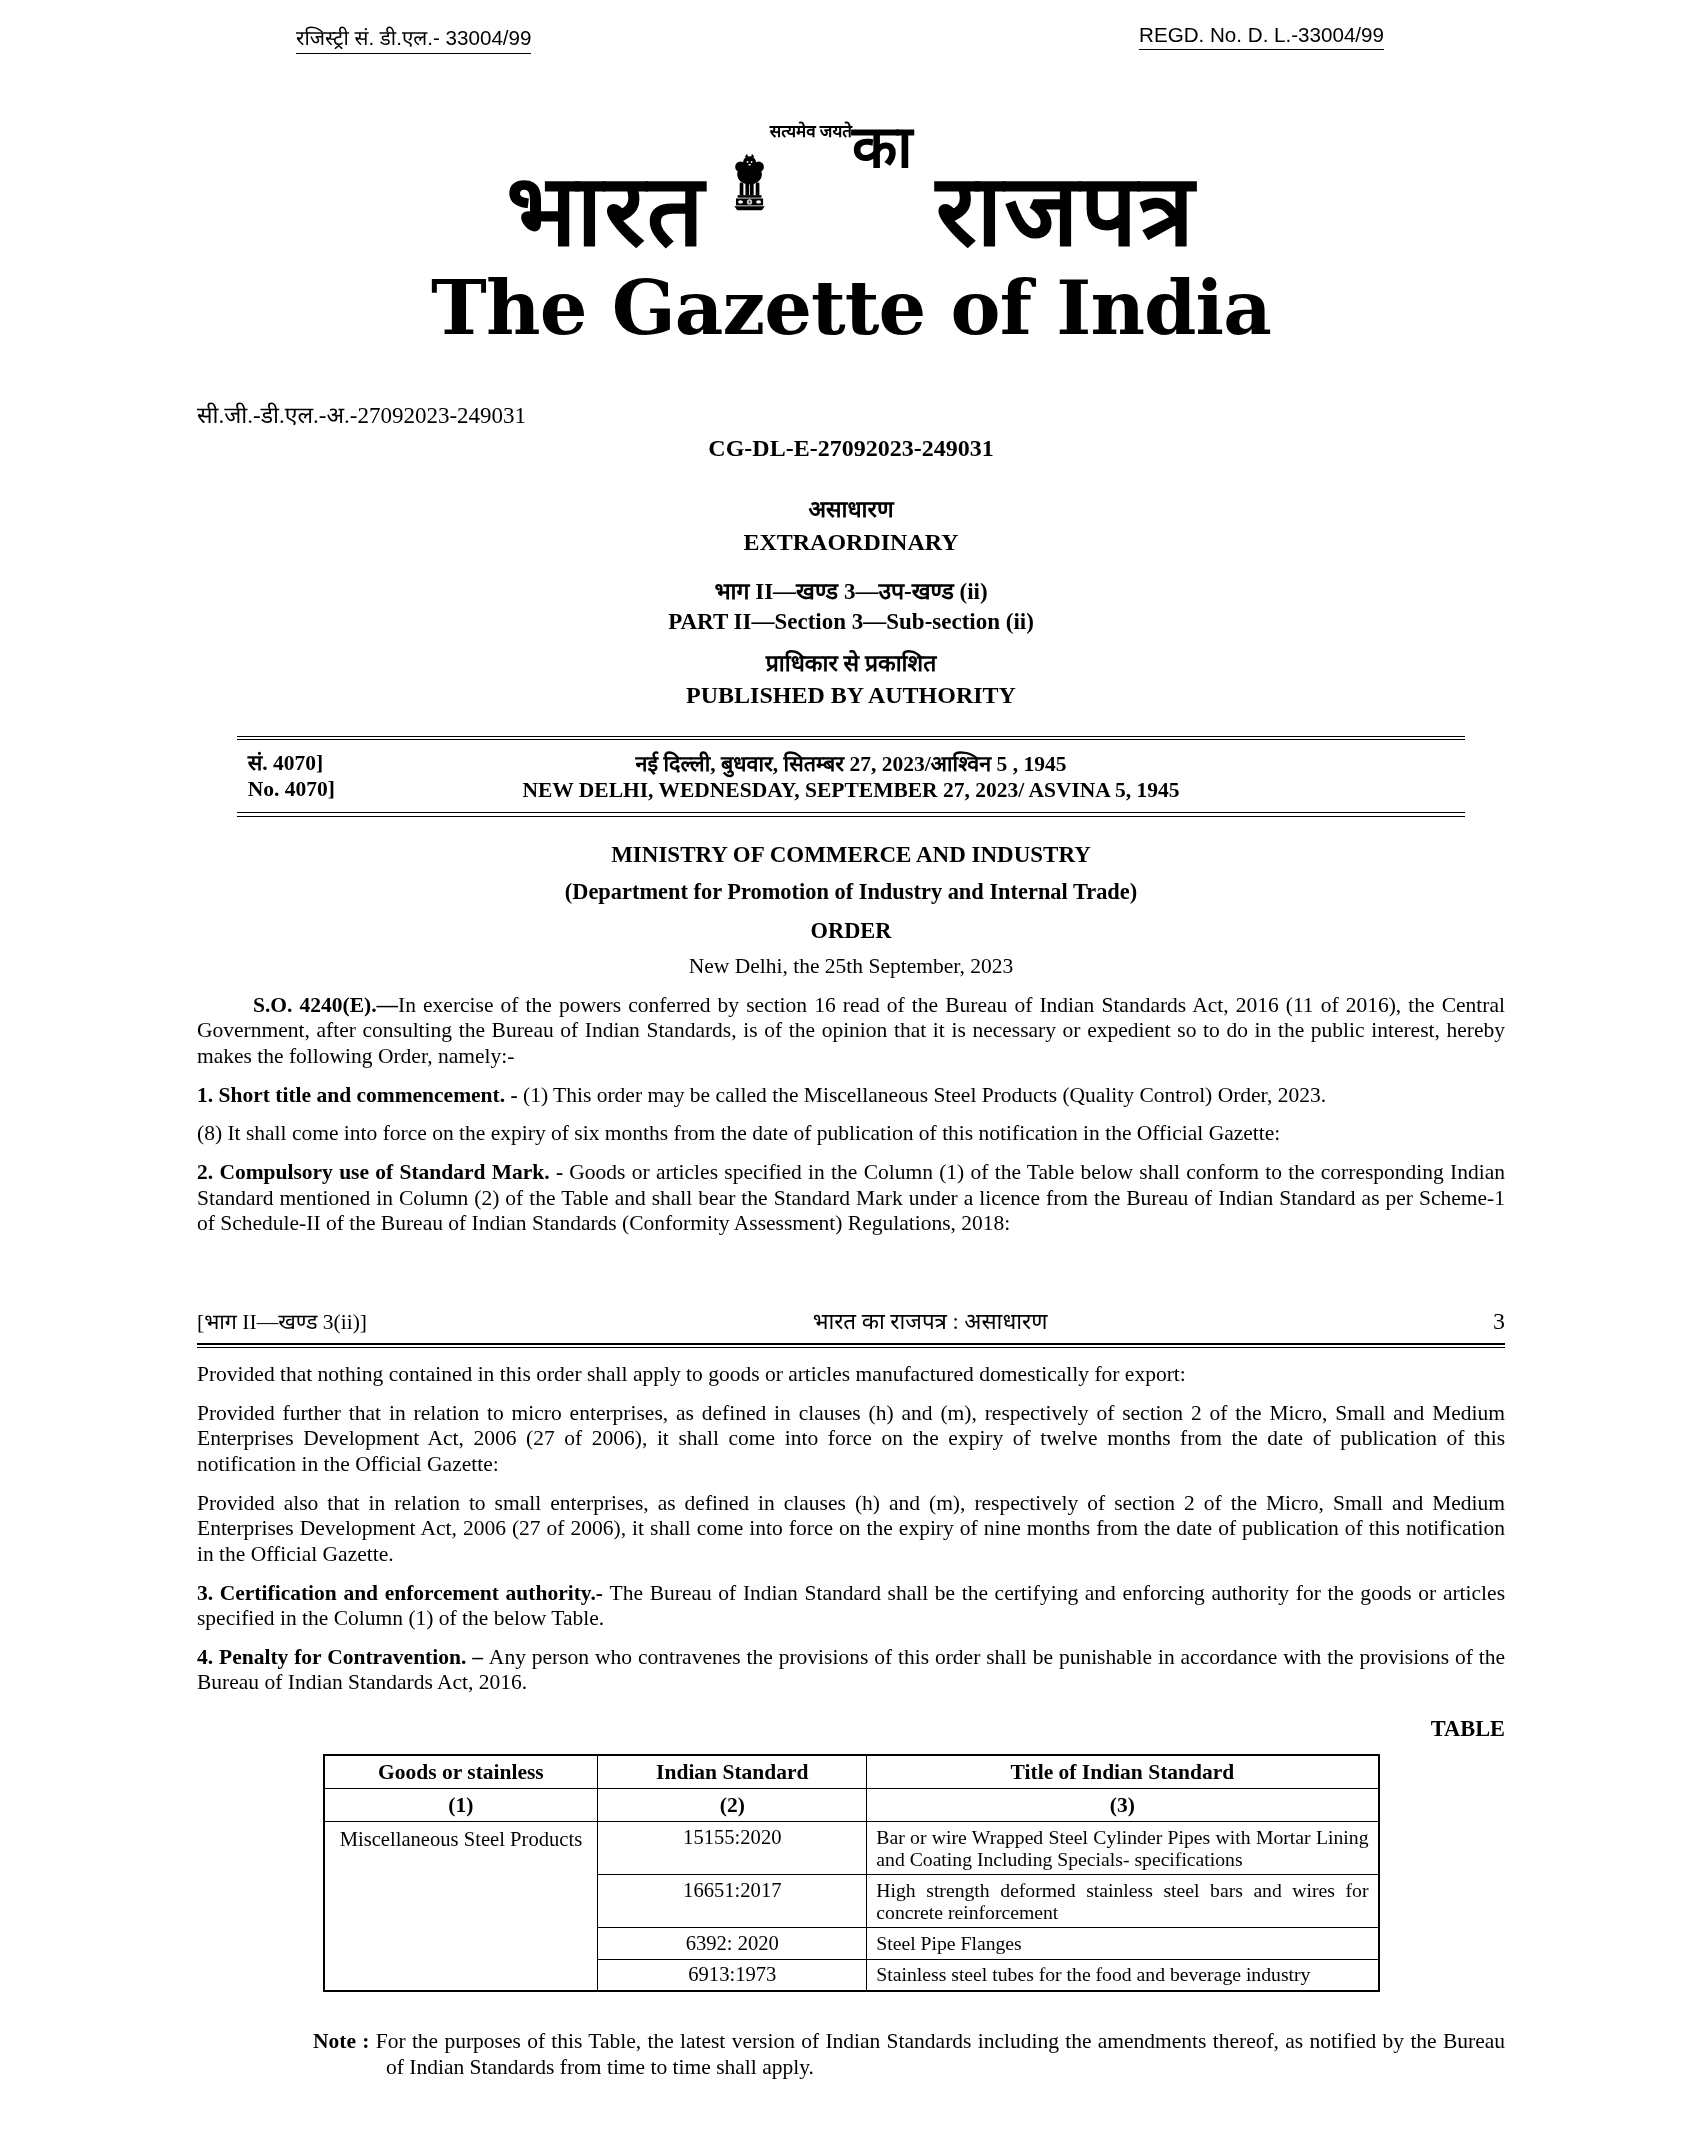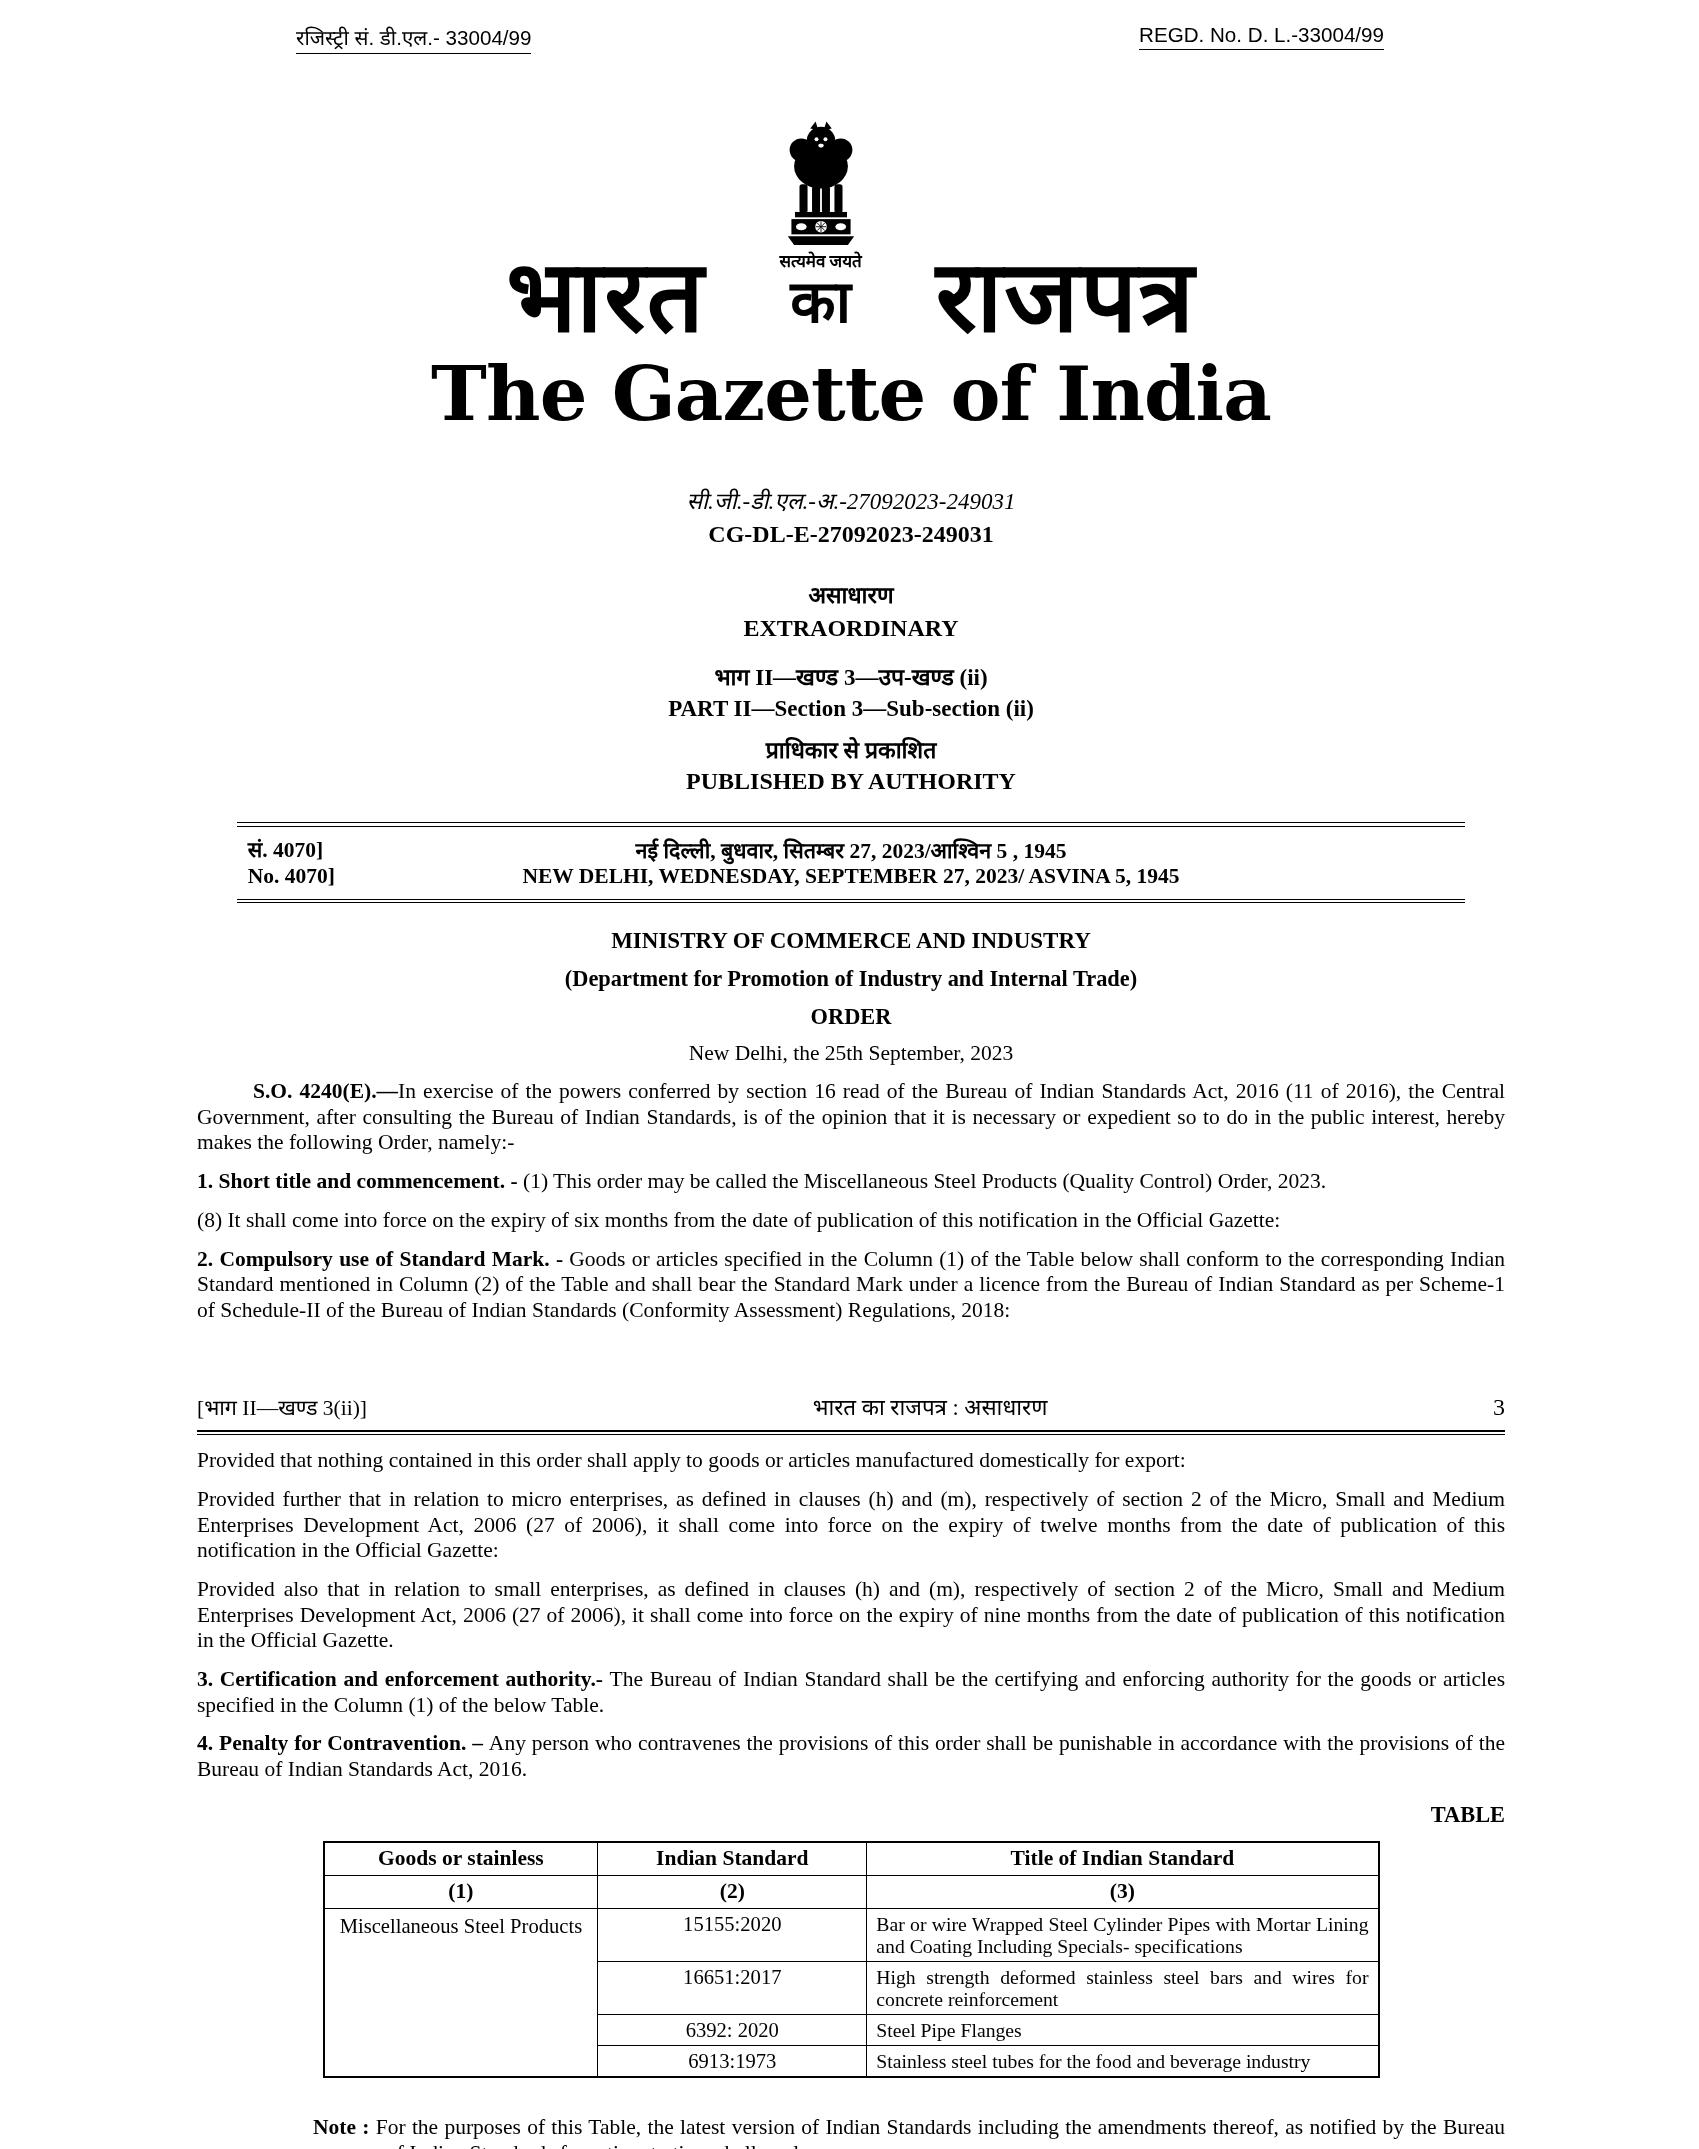--- a/index.html
+++ b/index.html
@@ -23,32 +23,32 @@
   .content { padding: 116px 195px 0 197px; }
   .b { font-weight: bold; }
 
   
   .masthead { display: flex; justify-content: center; align-items: flex-end; gap: 23px; }
   .mast-side {
     font-family: "Liberation Serif", serif;
     font-weight: bold; font-size: 100px; line-height: 1;
     margin-bottom: -16px; letter-spacing: 1.8px;
   }
-  .mast-center { display: flex; flex-direction: column; align-items: center; width: 184px; }
+  .mast-center { display: flex; flex-direction: row; align-items: flex-start; width: 184px; }
   .motto { font-size: 17px; font-weight: bold; margin-top: 2.7px; white-space: nowrap; }
   .ka { font-size: 59px; font-weight: bold; line-height: 1; margin-top: 1.8px; }
   .gazette-en {
     text-align: center;
     font-family: "DejaVu Serif", serif;
     font-weight: bold; font-size: 75px; line-height: 1;
     letter-spacing: -0.9px;
     margin-top: 25px;
   }
 
-  .code-hi { text-align: center; font-size: 23px; margin-top: 52px; font-style: italic; }
+  .code-hi { font-size: 23px; margin-top: 52px; }
   .code-en { text-align: center; font-size: 24px; font-weight: bold; margin-top: 4.5px; }
   .ext-hi  { text-align: center; font-size: 23px; font-weight: bold; margin-top: 30px; }
   .ext-en  { text-align: center; font-size: 24px; font-weight: bold; margin-top: 5.4px; }
   .part-hi { text-align: center; font-size: 23px; font-weight: bold; margin-top: 18px; }
   .part-en { text-align: center; font-size: 23px; font-weight: bold; margin-top: 3.6px; }
   .auth-hi { text-align: center; font-size: 23px; font-weight: bold; margin-top: 10.7px; }
   .auth-en { text-align: center; font-size: 24px; font-weight: bold; margin-top: 3.6px; }
 
   .dbl { height: 4.5px; border-top: 1.8px solid #000; border-bottom: 1.8px solid #000; }
   .issue-bar { margin: 27px 40px 0 40px; }

